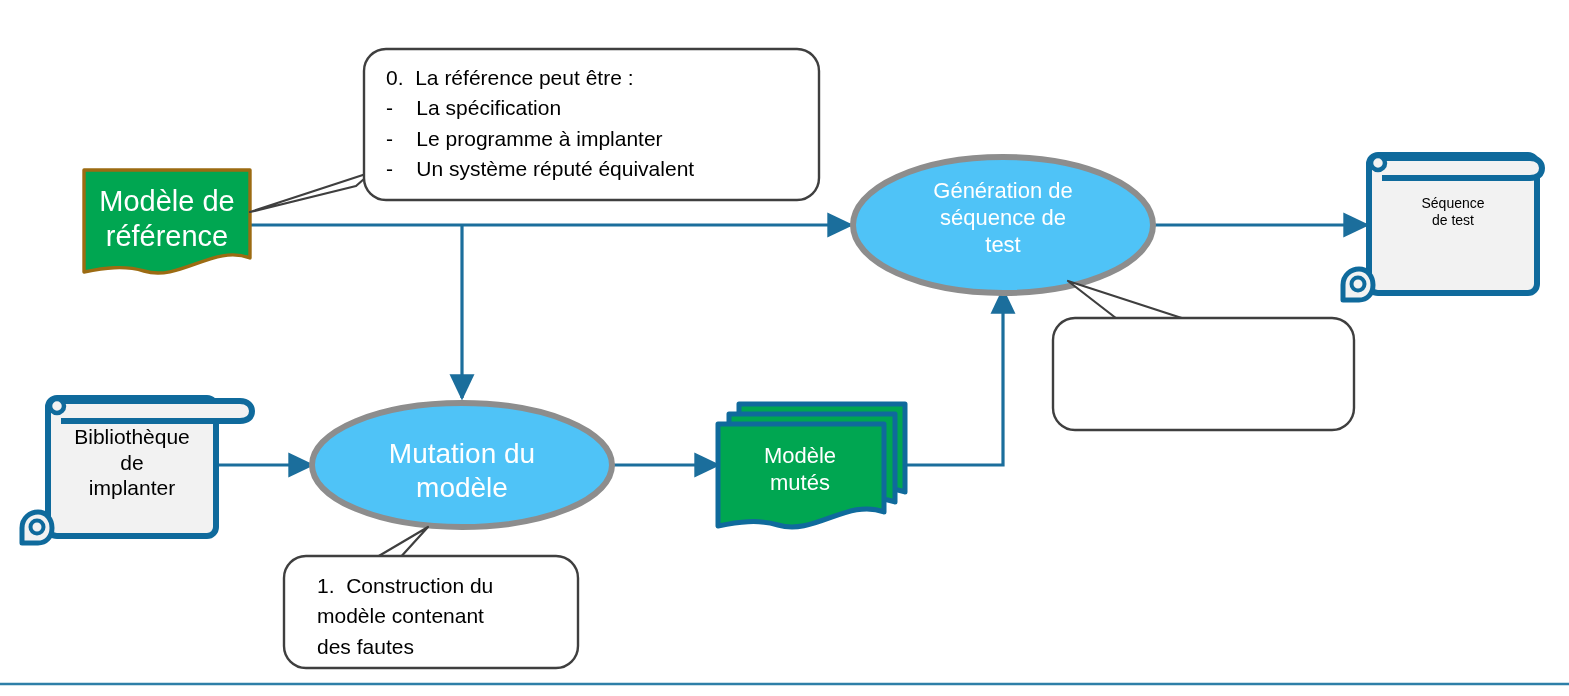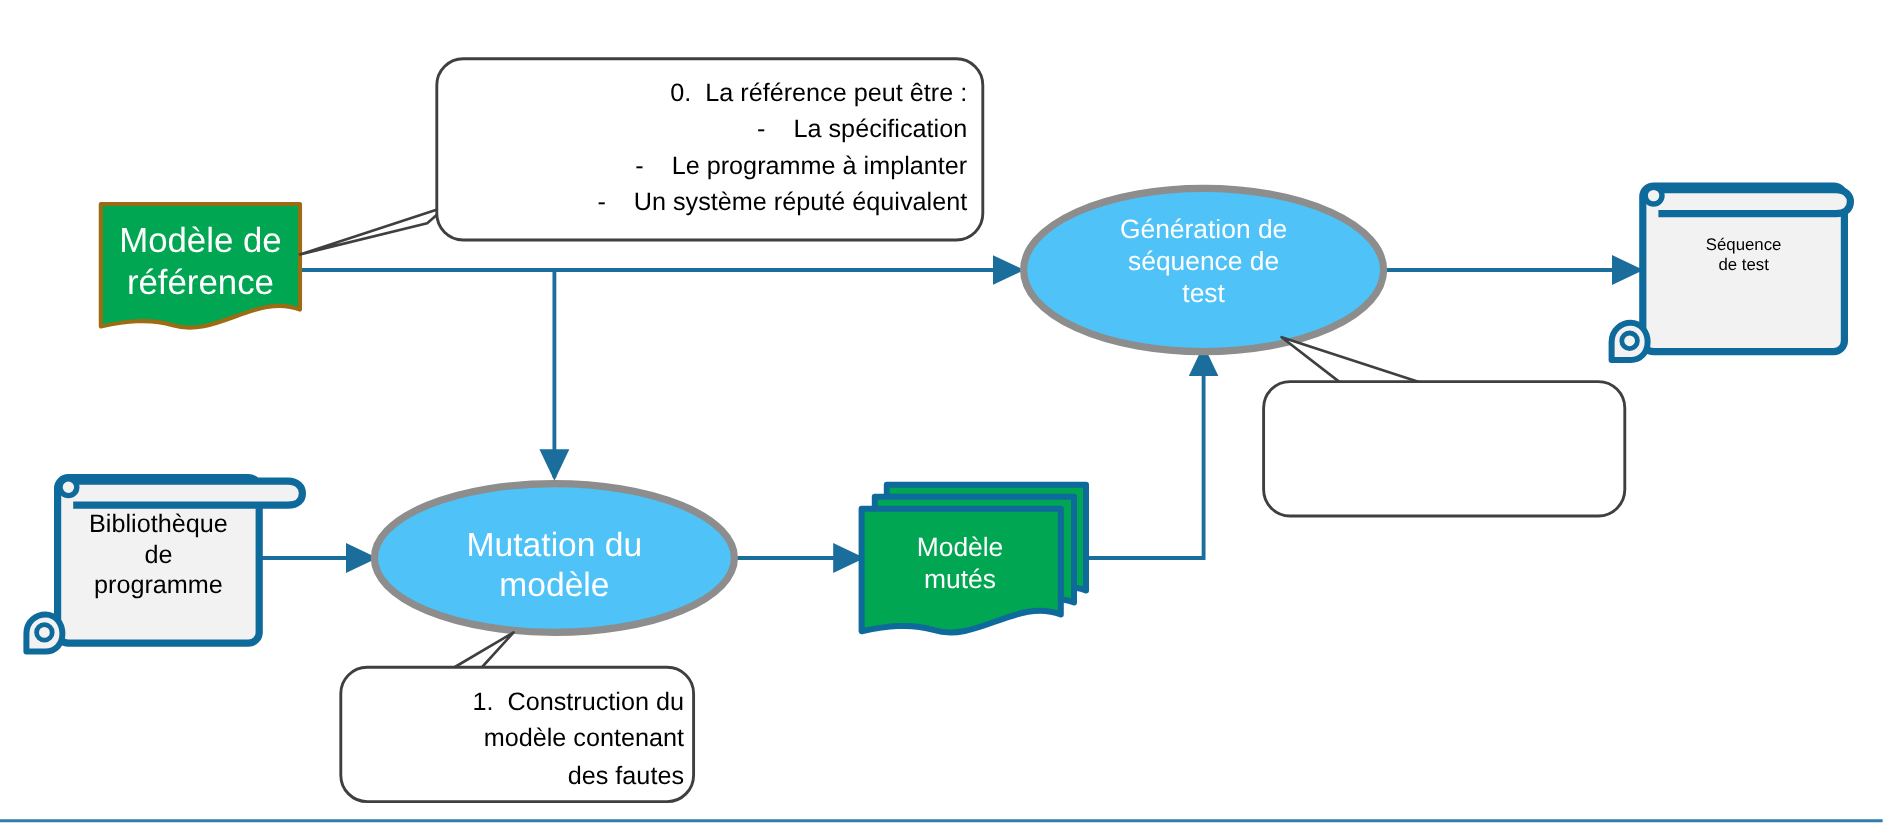--- a/index.html
+++ b/index.html
@@ -4,21 +4,21 @@
 <style>
   html,body{margin:0;padding:0;background:#ffffff;}
   body{width:1569px;height:696px;font-family:"Liberation Sans","DejaVu Sans",sans-serif;overflow:hidden;}
   #stage{position:relative;width:1569px;height:696px;background:#ffffff;}
   #stage > svg{position:absolute;left:0;top:0;}
 
   .lbl{position:absolute;text-align:center;line-height:1.22;pointer-events:none;
        white-space:pre-line;}
   .lbl-white{color:#ffffff;}
   .lbl-black{color:#000000;}
-  .callout-text{position:absolute;color:#000000;font-size:21px;line-height:1.45;text-align:right;white-space:pre;}
+  .callout-text{position:absolute;color:#000000;font-size:21px;line-height:1.45;text-align:left;white-space:pre;}
 </style>
 </head>
 <body>
 
 <div id="stage">
 
   <svg width="1569" height="696" viewBox="0 0 1569 696">
     <defs>
       <marker id="ah" markerWidth="9" markerHeight="9" refX="7.4" refY="4.5" orient="auto" markerUnits="strokeWidth">
         <path d="M0,0.6 L8.2,4.5 L0,8.4 Z" fill="#1b6e9c"></path>
@@ -102,38 +102,38 @@
     <g>
       <line x1="0" y1="684" x2="1569" y2="684" stroke="#2e7fa8" stroke-width="2.6"></line>
     </g>
   </svg>
 
   <div class="lbl lbl-white" style="left:78px;top:184px;width:178px;font-size:29px;">Modèle de
 référence</div>
 
   <div class="lbl lbl-black" style="left:44px;top:424px;width:176px;font-size:21px;">Bibliothèque
 de
-programme</div>
+implanter</div>
 
   <div class="lbl lbl-white" style="left:342px;top:437px;width:240px;font-size:28px;">Mutation du
 modèle</div>
 
   <div class="lbl lbl-white" style="left:712px;top:443px;width:176px;font-size:22px;">Modèle
 mutés</div>
 
   <div class="lbl lbl-white" style="left:885px;top:178px;width:236px;font-size:22px;">Génération de
 séquence de
 test</div>
 
   <div class="lbl lbl-black" style="left:1370px;top:195px;width:166px;font-size:14px;">Séquence
 de test</div>
 
   <div class="callout-text" style="left:386px;top:63px;width:420px;"><span>0.  La référence peut être :
 -    La spécification
 -    Le programme à implanter
 -    Un système réputé équivalent</span></div>
 
-  <div class="callout-text" style="left:300px;top:571px;width:270px;"><span>1.  Construction du
+  <div class="callout-text" style="left:317px;top:571px;width:270px;"><span>1.  Construction du
 modèle contenant
 des fautes</span></div>
 
 
 </div>
 
 </body></html>

